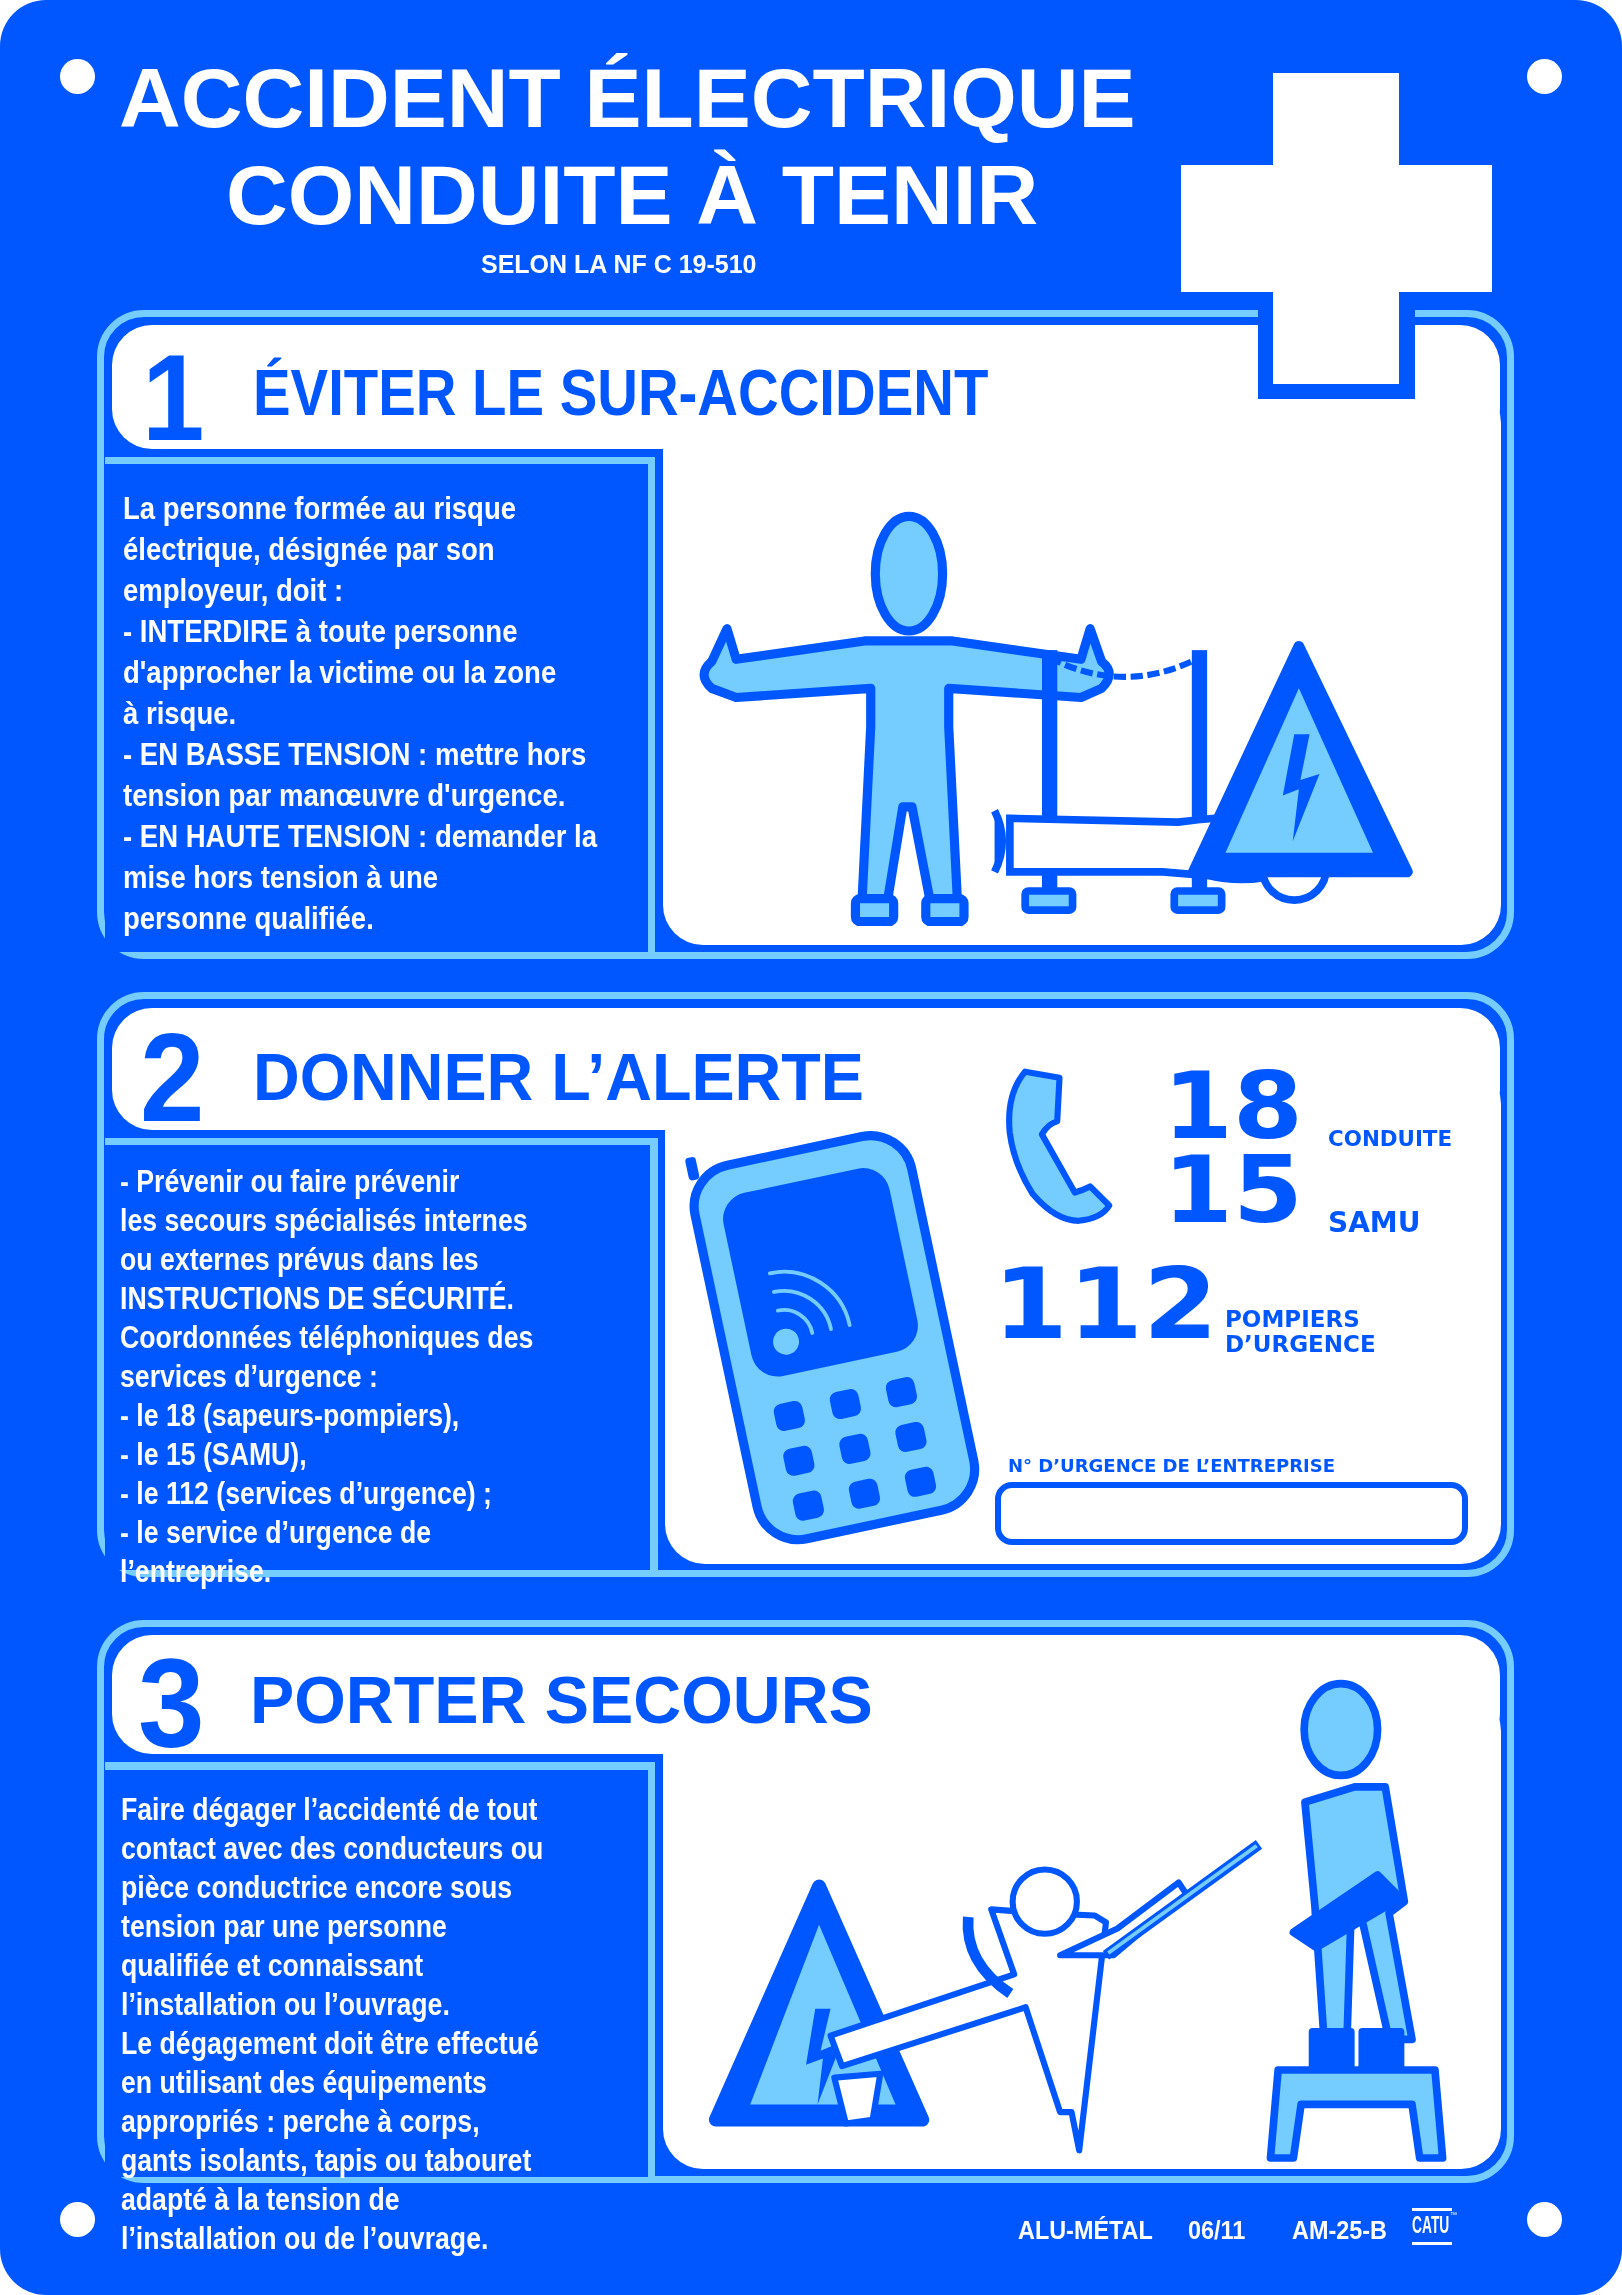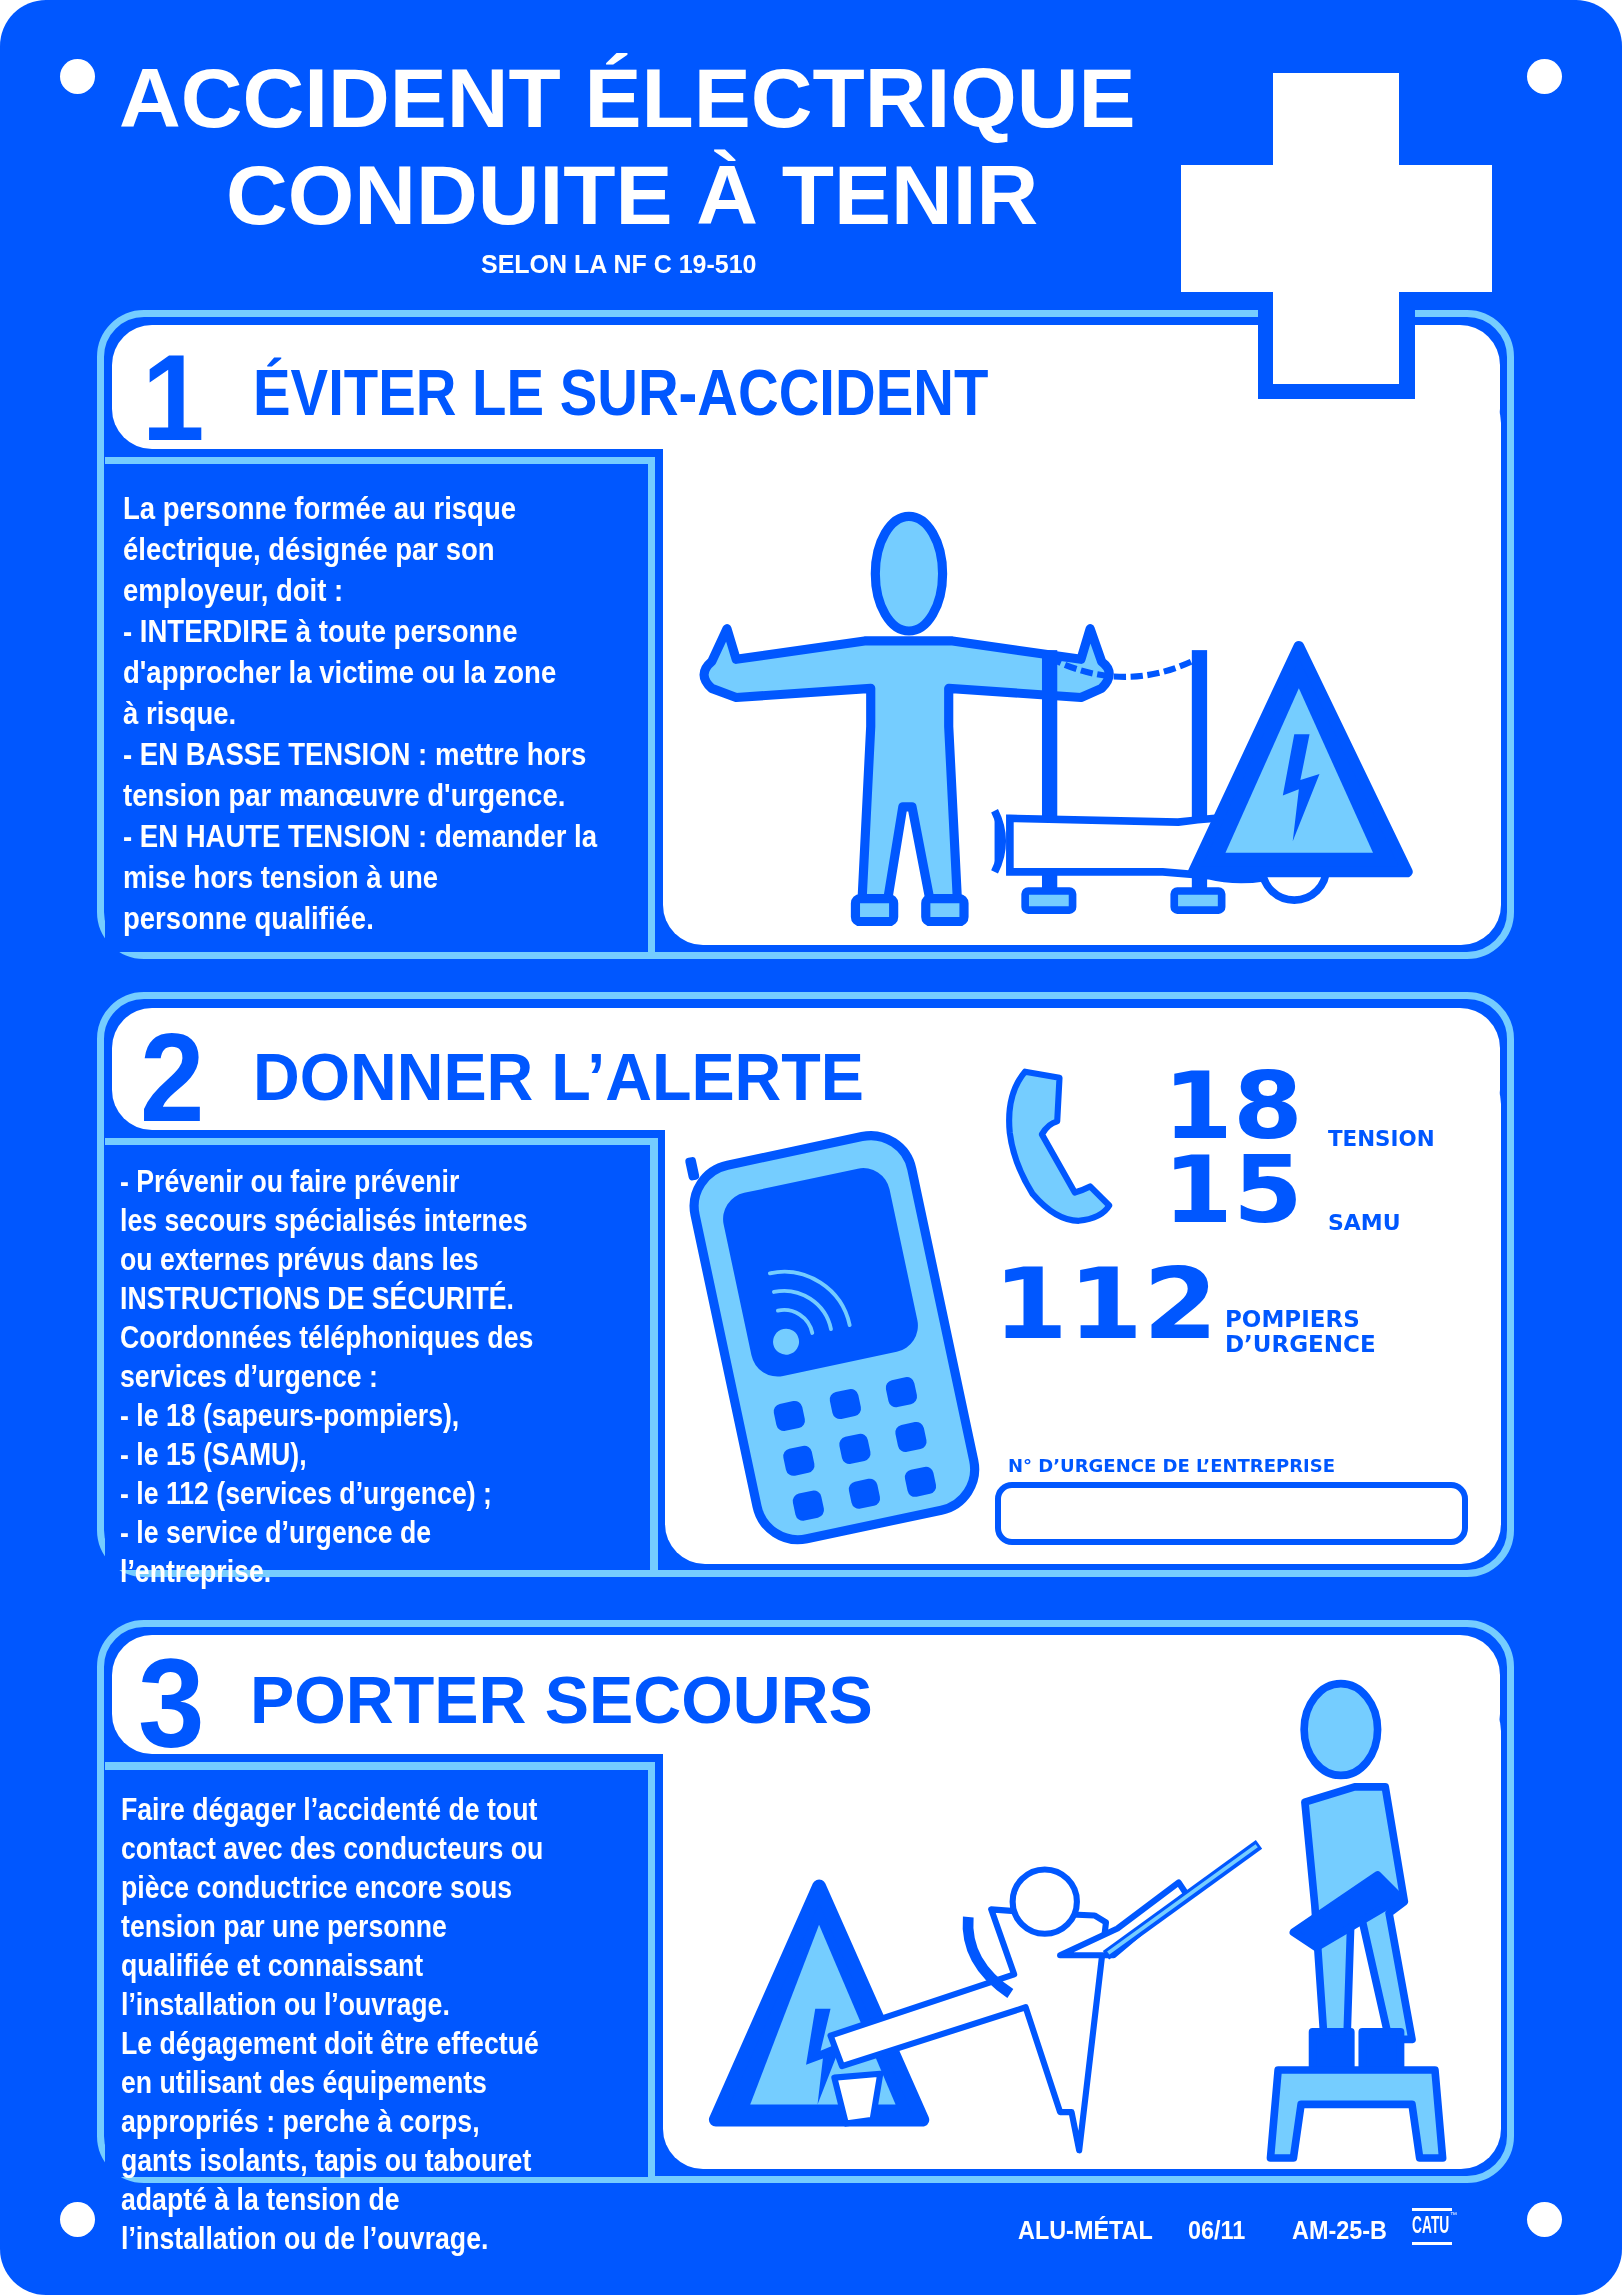--- a/index.html
+++ b/index.html
@@ -143,23 +143,23 @@
             <rect x="215" y="470" width="38" height="36" rx="10"></rect>
         </g>
       </g>
     </svg>
 
     <svg style="left:1002px; top:1064px;" width="115" height="153" viewBox="0 0 150 200">
       <path d="M30 10 L75 18 L72 75 Q60 78 52 92 L95 168 Q105 165 115 160 L140 185 Q130 202 100 205 Q70 205 40 170 Q15 130 10 90 Q5 40 30 10 Z" fill="#75cdff" stroke="#0057ff" stroke-width="8" stroke-linejoin="round"></path>
     </svg>
 
     <div class="num-big" style="left:1163px; top:1060px; font-size:93px; transform:scaleX(1.08);">18</div>
-    <div class="num-label" style="left:1328px; top:1126px; font-size:21.4px;">TENSION</div>
+    <div class="num-label" style="left:1328px; top:1126px; font-size:21.4px;">CONDUITE</div>
     <div class="num-big" style="left:1163px; top:1144px; font-size:93px; transform:scaleX(1.08);">15</div>
-    <div class="num-label" style="left:1328px; top:1210px; font-size:22px;">SAMU</div>
+    <div class="num-label" style="left:1328px; top:1210px; font-size:28px;">SAMU</div>
     <div class="num-big" style="left:993px; top:1255px; font-size:98px; transform:scaleX(1.1);">112</div>
     <div class="num-label" style="left:1225px; top:1307px;">POMPIERS</div>
     <div class="num-label" style="left:1225px; top:1332px;">D’URGENCE</div>
 
     <div class="num-label" style="left:1008px; top:1453px; font-size:18px;">N° D’URGENCE DE L’ENTREPRISE</div>
     <div class="company-box" style="left:995px; top:1482px; width:461px; height:51px;">
       <span></span>
     </div>
   </div>
 

